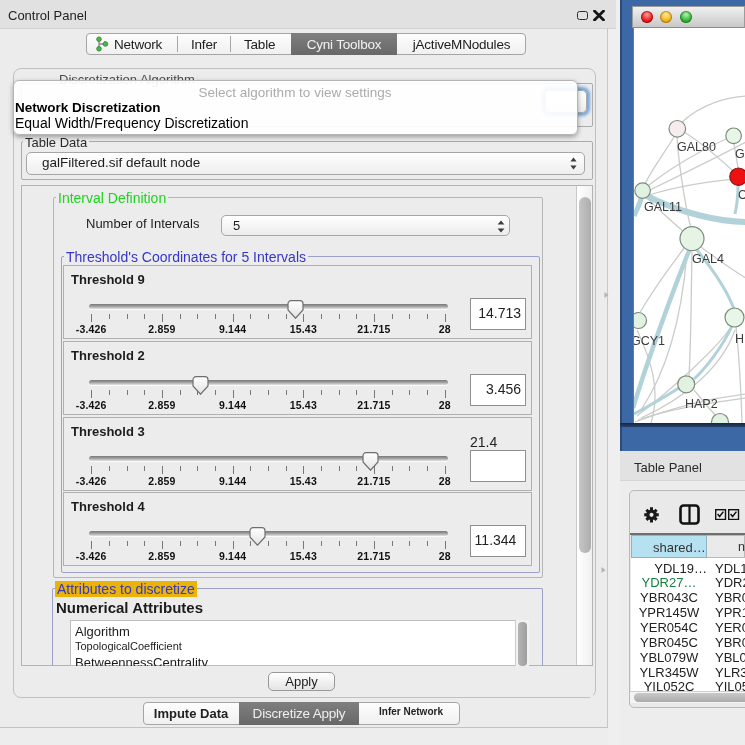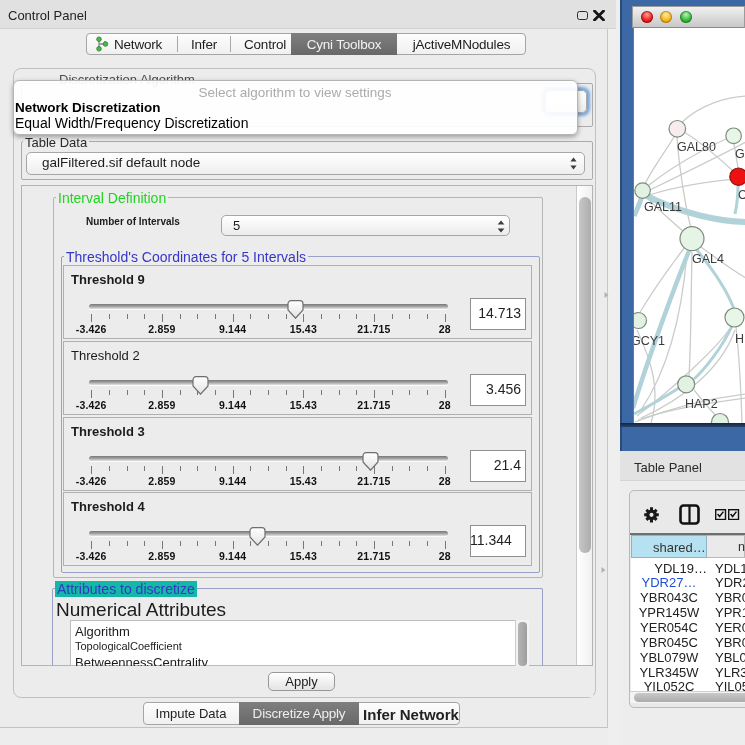--- a/index.html
+++ b/index.html
@@ -21,21 +21,21 @@
 <div class="abs" id="toptabs" style="left:86px;top:33px;width:440px;height:22px;background:linear-gradient(#fdfdfd,#f0f0f0);border:1px solid #a5a5a5;border-radius:4px"></div>
 <div class="abs" style="left:291px;top:33px;width:106px;height:22px;background:linear-gradient(#7f7f7f,#686868)"></div>
 <svg class="abs" style="left:95px;top:36px" width="14" height="16" viewBox="0 0 14 16">
  <path d="M4 4 V12 M4 8 H10 M10 8 V5" stroke="#888" stroke-width="1.3" fill="none"></path>
  <circle cx="4" cy="3.2" r="2.3" fill="#4db84d" stroke="#2e7d2e" stroke-width="0.8"></circle>
  <circle cx="4" cy="12.8" r="2.3" fill="#4db84d" stroke="#2e7d2e" stroke-width="0.8"></circle>
  <circle cx="10.5" cy="8" r="2.3" fill="#4db84d" stroke="#2e7d2e" stroke-width="0.8"></circle>
 </svg>
 <div class="abs txt" style="left:114px;top:37px;font-size:13.5px;letter-spacing:-0.2px">Network</div>
 <div class="abs txt" style="left:191px;top:37px;font-size:13.5px;letter-spacing:-0.2px">Infer</div>
-<div class="abs txt" style="left:244px;top:37px;font-size:13.5px;letter-spacing:-0.2px">Control</div>
+<div class="abs txt" style="left:244px;top:37px;font-size:13.5px;letter-spacing:-0.2px">Table</div>
 <div class="abs txt" style="left:291px;top:37px;width:106px;text-align:center;font-size:13.5px;letter-spacing:-0.2px;color:#f2f2f2">Cyni Toolbox</div>
 <div class="abs txt" style="left:397px;top:37px;width:129px;text-align:center;font-size:13.5px;letter-spacing:-0.2px">jActiveMNodules</div>
 <div class="abs" style="left:177px;top:36px;width:1px;height:16px;background:#a8a8a8"></div>
 <div class="abs" style="left:230px;top:36px;width:1px;height:16px;background:#a8a8a8"></div>
 
 <div class="abs" style="left:13px;top:68px;width:583px;height:630px;background:#ececec;border:1px solid #c0c0c0;border-radius:8px"></div>
 
 <div class="abs" style="left:21px;top:83px;width:572px;height:44px;border:1px solid #ababab;border-radius:2px"></div>
 <div class="abs txt" style="left:57px;top:72px;font-size:13px;color:#4c4c4c;background:#ececec;padding:0 2px">Discretization Algorithm</div>
 
@@ -52,21 +52,21 @@
   </svg>
 
 <div class="abs" id="scrollpane" style="left:21px;top:185px;width:572px;height:481px;border:1px solid #b3b3b3;background:#ececec;overflow:hidden">
   <div class="abs" style="left:554px;top:0;width:17px;height:479px;background:linear-gradient(to right,#ffffff,#efefef);border-left:1px solid #c9c9c9"></div>
   <div class="abs" style="left:557px;top:11px;width:12px;height:356px;background:linear-gradient(to right,#c6c6c6,#adadad);border-radius:6px"></div>
 </div>
 
 <div class="abs" style="left:53px;top:197px;width:490px;height:381px;border:1px solid #b5b5b5;border-radius:2px"></div>
 <div class="abs txt" style="left:56px;top:190px;font-size:14px;color:#1fd41f;background:#ececec;padding:0 2px">Interval Definition</div>
 
-<div class="abs txt" style="left:86px;top:216px;font-size:10px;font-weight:bold">Number of Intervals</div>
+<div class="abs txt" style="left:86px;top:216px;font-size:13px;font-weight:normal">Number of Intervals</div>
 <div class="abs" style="left:221px;top:215px;width:289px;height:21px;background:linear-gradient(#ffffff,#ececec);border:1px solid #a6a6a6;border-radius:5px"></div>
 <div class="abs txt" style="left:233px;top:218px;font-size:13px">5</div>
 <svg class="abs" style="left:496px;top:220px" width="10" height="13" viewBox="0 0 10 13">
     <path d="M5 0.5 L8.4 4.6 L1.6 4.6 Z" fill="#3c3c3c"></path>
     <path d="M5 12.5 L8.4 8.4 L1.6 8.4 Z" fill="#3c3c3c"></path>
   </svg>
 
 <div class="abs" style="left:61px;top:256px;width:479px;height:317px;border:1px solid #9aa0c8;border-radius:2px"></div>
 <div class="abs txt" style="left:64px;top:249px;font-size:14px;color:#3636c8;background:#ececec;padding:0 2px">Threshold's Coordinates for 5 Intervals</div>
 
@@ -106,21 +106,21 @@
         <linearGradient id="tg0" x1="0" y1="0" x2="0" y2="1">
           <stop offset="0" stop-color="#ffffff"></stop>
           <stop offset="1" stop-color="#e3e3e3"></stop>
         </linearGradient>
       </defs>
       <path d="M4 0.7 h9 a3 3 0 0 1 3 3 v6.2 L8.5 18.2 L1 9.9 v-6.2 a3 3 0 0 1 3-3 Z" fill="url(#tg0)" stroke="#6e6e6e" stroke-width="1.2"></path>
     </svg>
     <div class="abs" style="left:470px;top:298px;width:56px;height:32px;background:#fff;border:1.5px solid #8f8f8f"></div>
     <div class="abs txt" style="left:470px;top:305px;width:51px;text-align:right;font-size:14px;color:#222">14.713</div>
     <div class="abs" style="left:63px;top:341px;width:469px;height:74px;border:1px solid #b0b0b0;background:#ececec"></div>
-    <div class="abs txt" style="left:71px;top:348px;font-size:13px;font-weight:normal">Threshold 2</div>
+    <div class="abs txt" style="left:71px;top:348px;font-size:13px;font-weight:bold">Threshold 2</div>
     <div class="abs" style="left:89px;top:380px;width:359px;height:5px;background:linear-gradient(#787878,#9d9d9d 45%,#e3e3e3);border-radius:2.5px;box-shadow:0 1px 0 rgba(255,255,255,.8)"></div>
     <div class="abs" style="left:91.2px;top:390px;width:1px;height:8px;background:#777"></div>
     <div class="abs" style="left:108.9px;top:390px;width:1px;height:5px;background:#777"></div>
     <div class="abs" style="left:126.6px;top:390px;width:1px;height:5px;background:#777"></div>
     <div class="abs" style="left:144.2px;top:390px;width:1px;height:5px;background:#777"></div>
     <div class="abs" style="left:161.9px;top:390px;width:1px;height:8px;background:#777"></div>
     <div class="abs" style="left:179.6px;top:390px;width:1px;height:5px;background:#777"></div>
     <div class="abs" style="left:197.3px;top:390px;width:1px;height:5px;background:#777"></div>
     <div class="abs" style="left:214.9px;top:390px;width:1px;height:5px;background:#777"></div>
     <div class="abs" style="left:232.6px;top:390px;width:1px;height:8px;background:#777"></div>
@@ -186,21 +186,21 @@
     <svg class="abs" style="left:362.0px;top:452px" width="17" height="19" viewBox="0 0 17 19">
       <defs>
         <linearGradient id="tg2" x1="0" y1="0" x2="0" y2="1">
           <stop offset="0" stop-color="#ffffff"></stop>
           <stop offset="1" stop-color="#e3e3e3"></stop>
         </linearGradient>
       </defs>
       <path d="M4 0.7 h9 a3 3 0 0 1 3 3 v6.2 L8.5 18.2 L1 9.9 v-6.2 a3 3 0 0 1 3-3 Z" fill="url(#tg2)" stroke="#6e6e6e" stroke-width="1.2"></path>
     </svg>
     <div class="abs" style="left:470px;top:450px;width:56px;height:32px;background:#fff;border:1.5px solid #8f8f8f"></div>
-    <div class="abs txt" style="left:470px;top:457px;width:51px;text-align:right;font-size:14px;color:#222">21.4</div>
+    <div class="abs txt" style="left:470px;top:434px;width:51px;font-size:14px;color:#222">21.4</div>
     <div class="abs" style="left:63px;top:492px;width:469px;height:74px;border:1px solid #b0b0b0;background:#ececec"></div>
     <div class="abs txt" style="left:71px;top:499px;font-size:13px;font-weight:bold">Threshold 4</div>
     <div class="abs" style="left:89px;top:531px;width:359px;height:5px;background:linear-gradient(#787878,#9d9d9d 45%,#e3e3e3);border-radius:2.5px;box-shadow:0 1px 0 rgba(255,255,255,.8)"></div>
     <div class="abs" style="left:91.2px;top:541px;width:1px;height:8px;background:#777"></div>
     <div class="abs" style="left:108.9px;top:541px;width:1px;height:5px;background:#777"></div>
     <div class="abs" style="left:126.6px;top:541px;width:1px;height:5px;background:#777"></div>
     <div class="abs" style="left:144.2px;top:541px;width:1px;height:5px;background:#777"></div>
     <div class="abs" style="left:161.9px;top:541px;width:1px;height:8px;background:#777"></div>
     <div class="abs" style="left:179.6px;top:541px;width:1px;height:5px;background:#777"></div>
     <div class="abs" style="left:197.3px;top:541px;width:1px;height:5px;background:#777"></div>
@@ -227,43 +227,43 @@
     <svg class="abs" style="left:248.9px;top:527px" width="17" height="19" viewBox="0 0 17 19">
       <defs>
         <linearGradient id="tg3" x1="0" y1="0" x2="0" y2="1">
           <stop offset="0" stop-color="#ffffff"></stop>
           <stop offset="1" stop-color="#e3e3e3"></stop>
         </linearGradient>
       </defs>
       <path d="M4 0.7 h9 a3 3 0 0 1 3 3 v6.2 L8.5 18.2 L1 9.9 v-6.2 a3 3 0 0 1 3-3 Z" fill="url(#tg3)" stroke="#6e6e6e" stroke-width="1.2"></path>
     </svg>
     <div class="abs" style="left:470px;top:525px;width:56px;height:32px;background:#fff;border:1.5px solid #8f8f8f"></div>
-    <div class="abs txt" style="left:470px;top:532px;width:51px;text-align:left;font-size:14px;color:#222">11.344</div>
+    <div class="abs txt" style="left:470px;top:532px;width:51px;text-align:center;font-size:14px;color:#222">11.344</div>
   </div>
 
 <div class="abs" style="left:52px;top:588px;width:491px;height:78px;border:1px solid #9aa0c8;border-bottom:none;border-radius:2px 2px 0 0"></div>
-<div class="abs txt" style="left:55px;top:581px;font-size:14px;color:#3636c8;background:#14b8a6;padding:0 2px">Attributes to discretize</div>
-<div class="abs txt" style="left:56px;top:599px;font-size:19px;font-weight:normal">Numerical Attributes</div>
+<div class="abs txt" style="left:55px;top:581px;font-size:14px;color:#3636c8;background:#eab308;padding:0 2px">Attributes to discretize</div>
+<div class="abs txt" style="left:56px;top:599px;font-size:15px;font-weight:bold">Numerical Attributes</div>
 <div class="abs" style="left:70px;top:620px;width:459px;height:46px;background:#ffffff;border:1px solid #bdbdbd;border-right:none"></div>
 <div class="abs txt" style="left:75px;top:624px;font-size:13px">Algorithm</div>
 <div class="abs txt" style="left:75px;top:639.5px;font-size:11px">TopologicalCoefficient</div>
 <div class="abs txt" style="left:75px;top:655px;font-size:13px">BetweennessCentrality</div>
 <div class="abs" style="left:515px;top:620px;width:14px;height:46px;background:#f2f2f2;border-left:1px solid #ccc"></div>
 <div class="abs" style="left:518px;top:622px;width:9px;height:44px;background:linear-gradient(to right,#b5b5b5,#9e9e9e);border-radius:4px"></div>
 
 <div class="abs" style="left:22px;top:666px;width:571px;height:31px;background:#ececec"></div>
 
 <div class="abs" style="left:268px;top:672px;width:67px;height:19px;background:linear-gradient(#ffffff,#e4e4e4);border:1px solid #989898;border-radius:5px"></div>
 <div class="abs txt" style="left:0;top:674px;width:603px;text-align:center;font-size:13px">Apply</div>
 
 <div class="abs" style="left:143px;top:702px;width:317px;height:23px;background:linear-gradient(#fdfdfd,#f0f0f0);border:1px solid #a5a5a5;border-radius:4px"></div>
 <div class="abs" style="left:239px;top:702px;width:120px;height:23px;background:linear-gradient(#7f7f7f,#686868)"></div>
-<div class="abs txt" style="left:143px;top:706px;width:96px;text-align:center;font-size:13px;font-weight:normal;color:#222">Impute Data</div>
+<div class="abs txt" style="left:143px;top:706px;width:96px;text-align:center;font-size:13px;font-weight:bold;color:#222">Impute Data</div>
 <div class="abs txt" style="left:239px;top:706px;width:120px;text-align:center;font-size:13.5px;letter-spacing:-0.2px;color:#efefef">Discretize Apply</div>
-<div class="abs txt" style="left:359px;top:706px;width:104px;text-align:center;font-size:15px;font-weight:bold;color:#222">Infer Network</div>
+<div class="abs txt" style="left:359px;top:706px;width:104px;text-align:center;font-size:10px;font-weight:bold;color:#222">Infer Network</div>
 
 <svg class="abs" style="left:603px;top:291px" width="7" height="8" viewBox="0 0 7 8">
     <path d="M1.5 1 L5.5 4 L1.5 7 Z" fill="#b2b2b2"></path>
   </svg>
 <svg class="abs" style="left:600px;top:566px" width="7" height="8" viewBox="0 0 7 8">
     <path d="M1.5 1 L5.5 4 L1.5 7 Z" fill="#b2b2b2"></path>
   </svg>
 
 <div class="abs" style="left:13px;top:80px;width:565px;height:55px;background:rgba(255,255,255,0.92);border:1px solid #b5b5b5;border-radius:6px;box-shadow:0 2px 5px rgba(0,0,0,0.35)"></div>
 <div class="abs txt" style="left:12px;top:85px;width:566px;text-align:center;font-size:13.5px;color:#ababab">Select algorithm to view settings</div>
@@ -361,21 +361,21 @@
 
 <div class="abs" style="left:631px;top:535px;width:114px;height:23px;background:#eaeaea;border:1px solid #b9b9b9"></div>
 <div class="abs" style="left:631px;top:535px;width:76px;height:23px;background:#b6e1f0;border:1px solid #8fb3c2"></div>
 <div class="abs" style="left:630px;top:533px;width:115px;height:2px;background:#6f6f6f"></div>
 <div class="abs txt" style="left:653px;top:540px;font-size:13px;color:#333">shared…</div>
 <div class="abs txt" style="left:738px;top:540px;font-size:12.5px;color:#333">name</div>
 <div class="abs" style="left:631px;top:558px;width:114px;height:133px;background:#fff"></div>
 <div id="tprows">
     <div class="abs txt" style="left:631px;top:560.5px;width:76px;text-align:right;font-size:13px;color:#222">YDL19…</div>
     <div class="abs txt" style="left:715px;top:560.5px;font-size:13px;color:#222">YDL190C</div>
-    <div class="abs txt" style="left:631px;top:575.4px;width:76px;text-align:center;font-size:13px;color:#1d4ed8">YDR27…</div>
+    <div class="abs txt" style="left:631px;top:575.4px;width:76px;text-align:center;font-size:13px;color:#15803d">YDR27…</div>
     <div class="abs txt" style="left:715px;top:575.4px;font-size:13px;color:#222">YDR277C</div>
     <div class="abs txt" style="left:631px;top:590.2px;width:76px;text-align:center;font-size:13px;color:#222">YBR043C</div>
     <div class="abs txt" style="left:715px;top:590.2px;font-size:13px;color:#222">YBR043C</div>
     <div class="abs txt" style="left:631px;top:605.0px;width:76px;text-align:center;font-size:13px;color:#222">YPR145W</div>
     <div class="abs txt" style="left:715px;top:605.0px;font-size:13px;color:#222">YPR145W</div>
     <div class="abs txt" style="left:631px;top:619.9px;width:76px;text-align:center;font-size:13px;color:#222">YER054C</div>
     <div class="abs txt" style="left:715px;top:619.9px;font-size:13px;color:#222">YER054C</div>
     <div class="abs txt" style="left:631px;top:634.8px;width:76px;text-align:center;font-size:13px;color:#222">YBR045C</div>
     <div class="abs txt" style="left:715px;top:634.8px;font-size:13px;color:#222">YBR045C</div>
     <div class="abs txt" style="left:631px;top:649.6px;width:76px;text-align:center;font-size:13px;color:#222">YBL079W</div>

